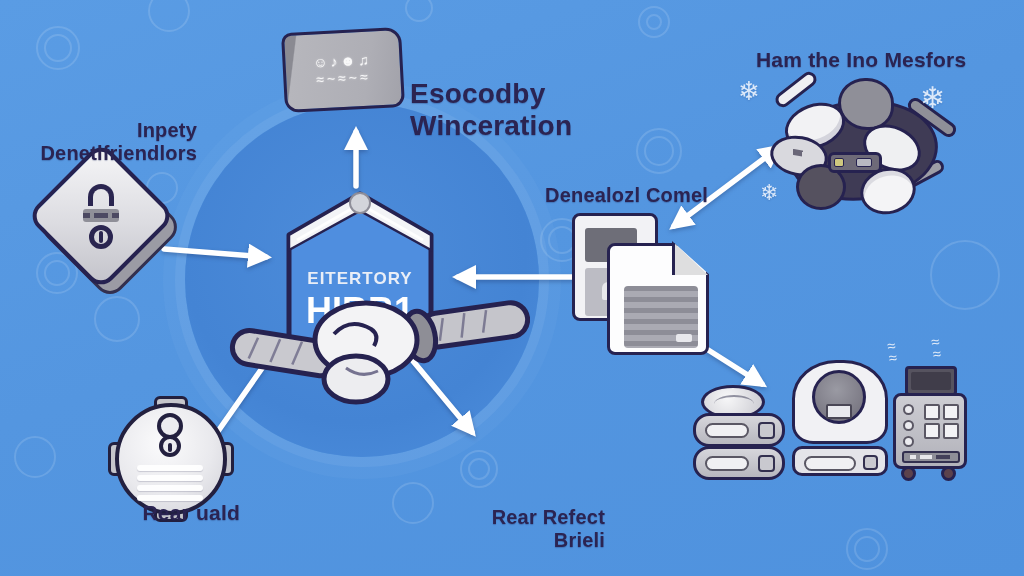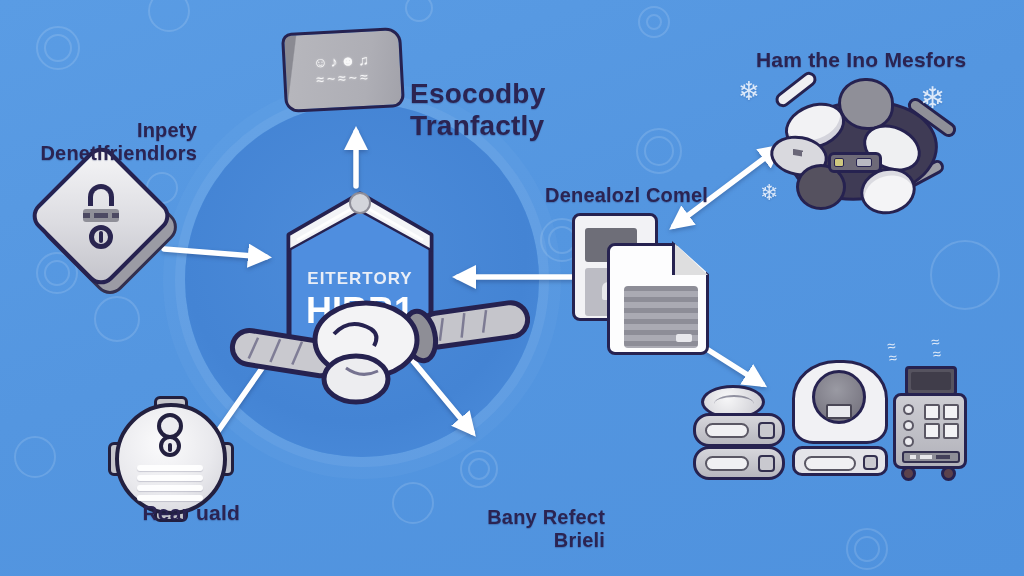--- a/index.html
+++ b/index.html
@@ -200,21 +200,21 @@
       <path d="M118,76 q15,11 32,3" fill="none" stroke-width="3" opacity=".6"></path>
     </g>
   </svg>
 
   <div class="node sign">
     <div class="glyphs">☺♪☻♫</div>
     <div class="glyphs">≈~≈~≈</div>
   </div>
   <div class="lbl" style="left:410px;top:50px;font-size:28px;margin-top:28px;">
     <div>Esocodby</div>
-    <div>Tranfactly</div>
+    <div>Winceration</div>
   </div>
 
   <div class="lbl" style="left:756px;top:40px;font-size:21px;margin-top:8px;">
     <span>Ham the Ino Mesfors</span>
   </div>
   <div class="node cluster">
     <div class="b" style="left:4px;top:6px;width:48px;height:15px;background:#efeff2;border-radius:9px;transform:rotate(-38deg);"></div>
     <div class="b" style="left:136px;top:34px;width:56px;height:15px;background:#8f8f98;border-radius:9px;transform:rotate(36deg);"></div>
     <div class="b" style="left:130px;top:92px;width:48px;height:14px;background:#9d9da6;border-radius:9px;transform:rotate(-28deg);"></div>
     <div class="b" style="left:20px;top:24px;width:150px;height:100px;background:#3f3b55;border-radius:46% 54% 50% 50%;transform:rotate(-7deg);"></div>
@@ -269,21 +269,21 @@
     <div class="disc-line" style="top:64px;"></div>
     <div class="disc-line" style="top:74px;"></div>
     <div class="disc-line" style="top:84px;"></div>
     <div class="disc-line" style="top:94px;"></div>
   </div>
   <div class="lbl center" style="left:100px;top:501px;width:140px;font-size:21px;">
     <span>Rear uald</span>
   </div>
 
   <div class="lbl center" style="left:450px;top:506px;width:155px;">
-    <div>Bany Refect</div>
+    <div>Rear Refect</div>
     <div>Brieli</div>
   </div>
 
   <div class="node" style="left:693px;top:385px;width:92px;height:96px;">
     <div class="brain"></div>
     <div class="srv-bar" style="top:28px;">
       <div class="srv-slot"></div>
       <div class="srv-btn"></div>
     </div>
     <div class="srv-bar" style="top:61px;">

